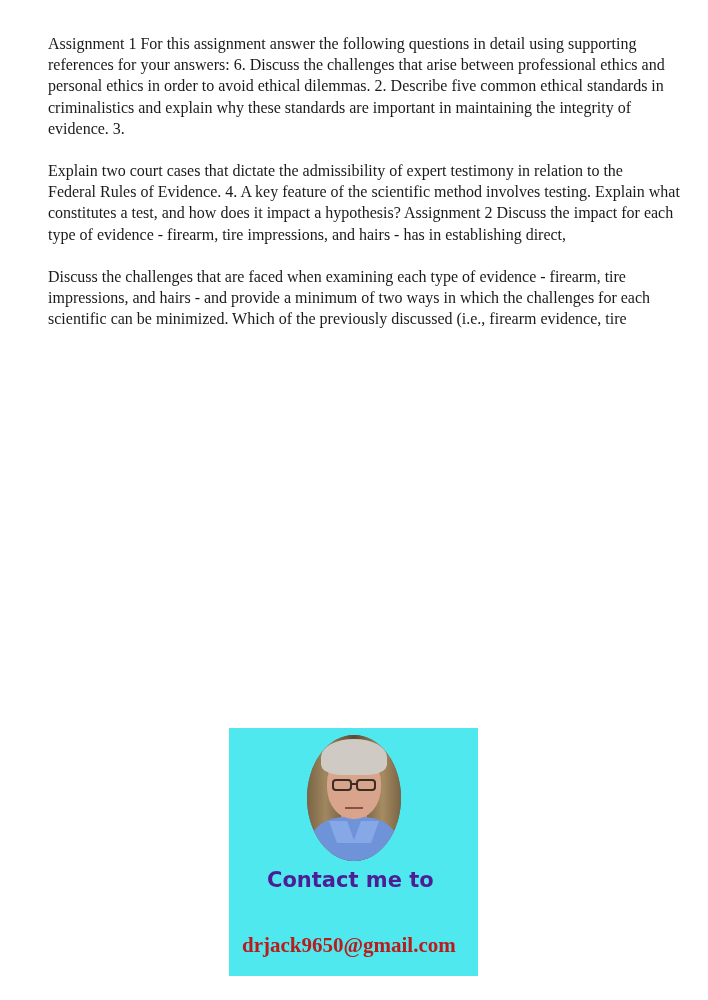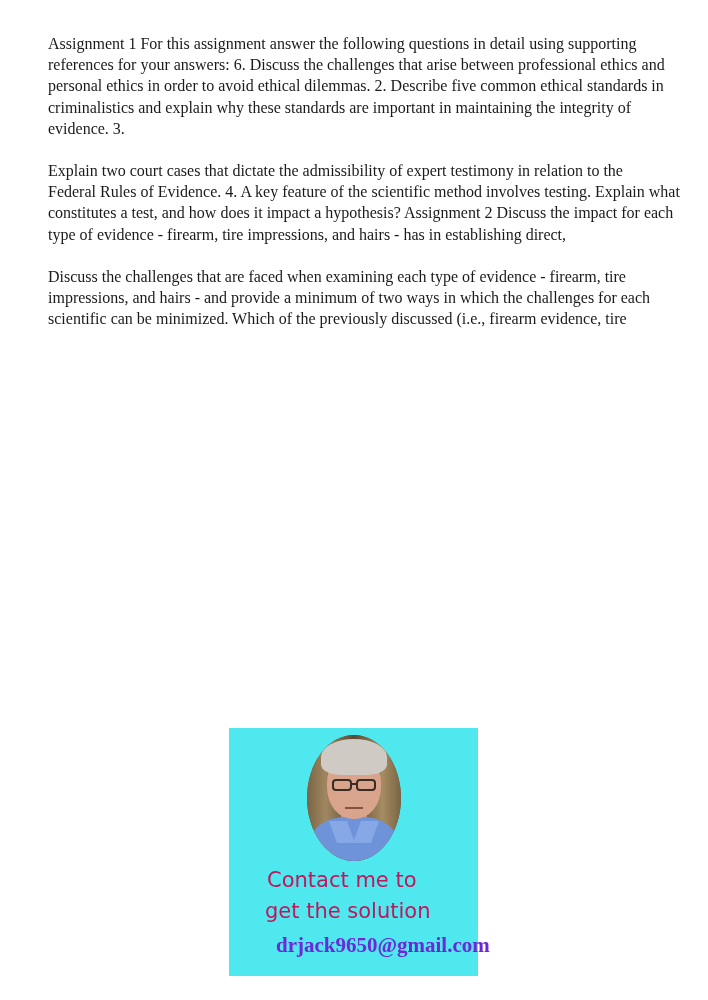--- a/index.html
+++ b/index.html
@@ -124,37 +124,36 @@
       top: 72px;
       width: 18px;
       height: 2px;
       background: #8a4f44;
     }
     .promo-line {
       position: absolute;
       left: 0;
       width: 100%;
       font-family: "DejaVu Sans", "Liberation Sans", sans-serif;
-      font-weight: normal;
+      font-weight: bold;
       font-size: 21px;
-      color: #be185d;
+      color: #4c1d95;
       white-space: nowrap;
     }
     .promo-line.l1 { top: 140px; left: 38px; }
     .promo-line.l2 { top: 171px; left: 36px; }
     .promo-email {
       position: absolute;
       top: 205px;
       left: 13px;
       font-family: "Liberation Serif", "DejaVu Serif", serif;
       font-weight: bold;
       font-size: 21px;
-      color: #6d28d9;
+      color: #b91c1c;
       white-space: nowrap;
-      margin-left: 34px;
     }
   </style>
 </head>
 <body>
 
 <div class="doc">
   <p class="para">
     <span class="ln">Assignment 1 For this assignment answer the following questions in detail using supporting</span>
     <span class="ln">references for your answers: 6. Discuss the challenges that arise between professional ethics and</span>
     <span class="ln">personal ethics in order to avoid ethical dilemmas. 2. Describe five common ethical standards in</span>
@@ -182,15 +181,14 @@
     <div class="collar-l"></div>
     <div class="collar-r"></div>
     <div class="face"></div>
     <div class="hair"></div>
     <div class="glasses l"></div>
     <div class="glasses r"></div>
     <div class="bridge"></div>
     <div class="mouth"></div>
   </div>
   <div class="promo-line l1">Contact me to</div>
-  <div class="promo-line l2">get the solution</div>
   <div class="promo-email">drjack9650@gmail.com</div>
 </div>
 
 </body></html>

